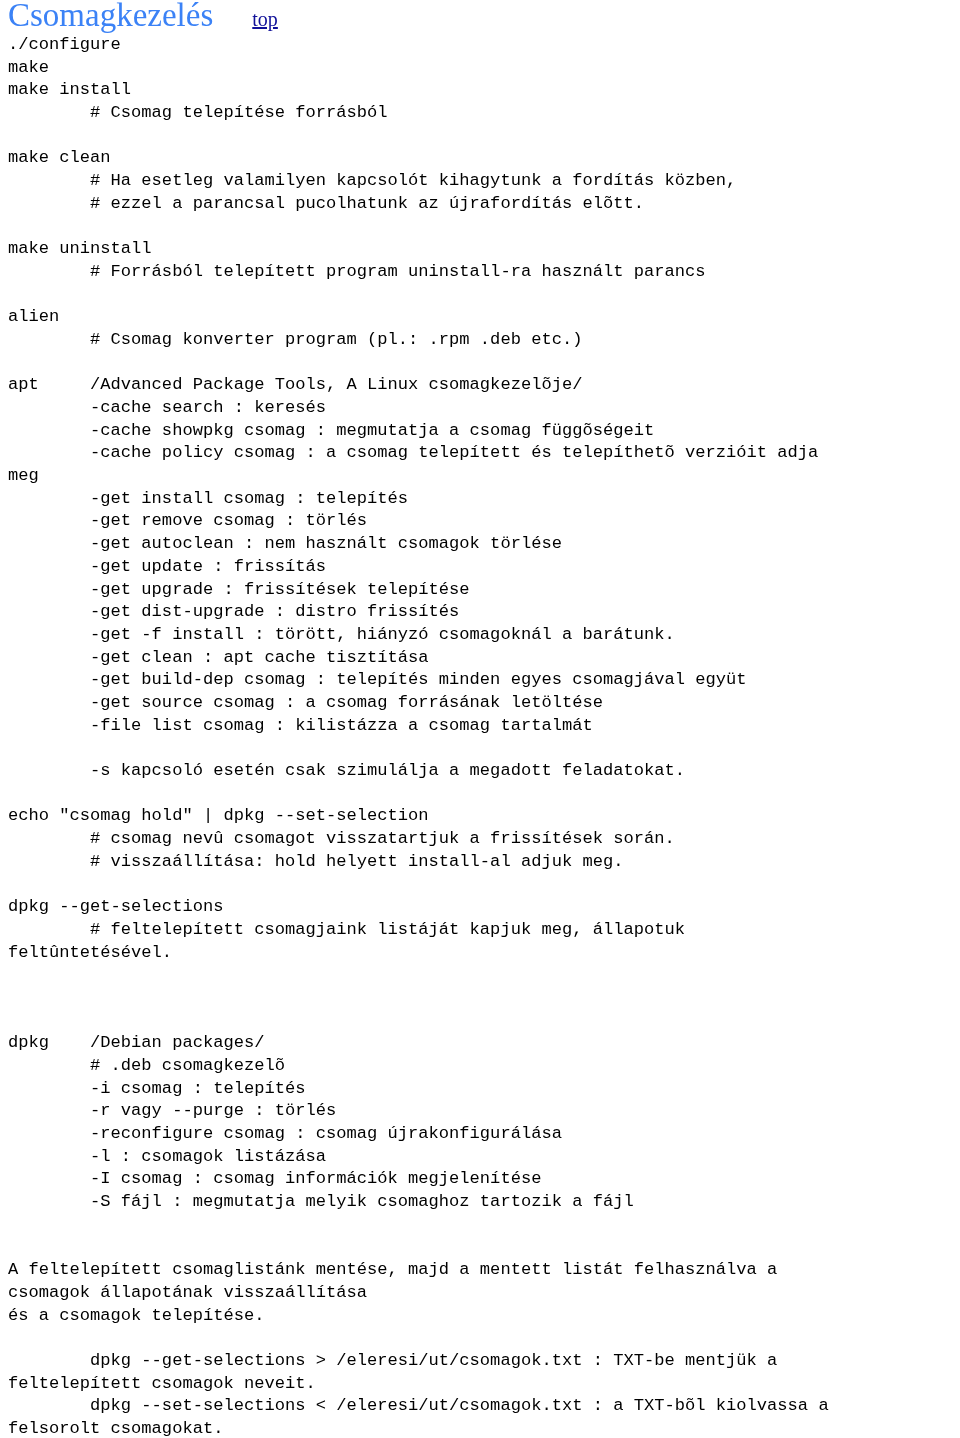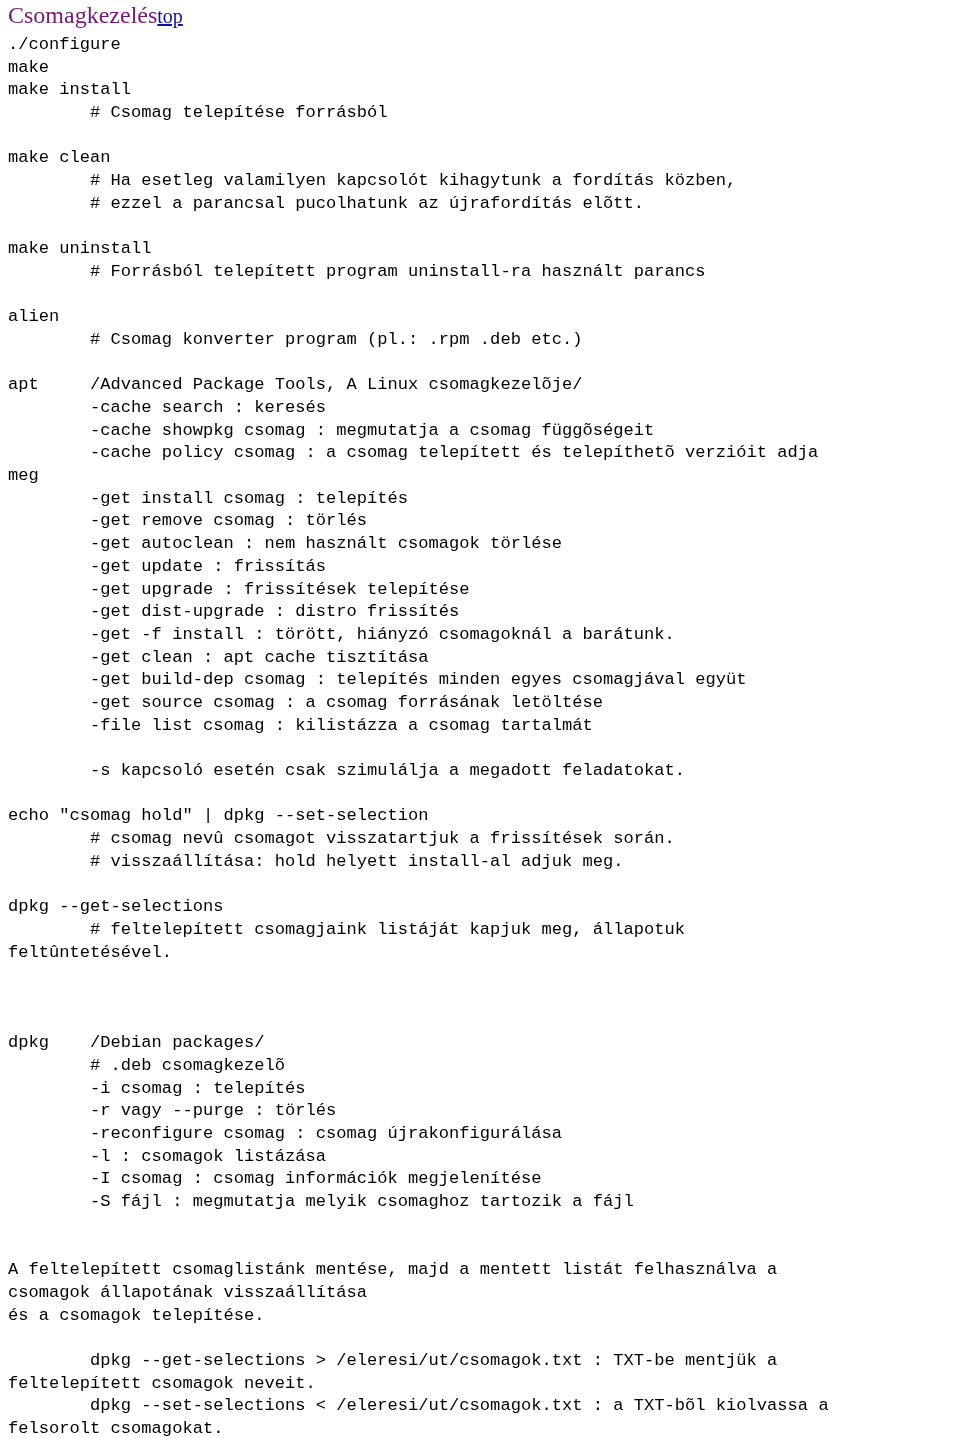--- a/index.html
+++ b/index.html
@@ -26,31 +26,32 @@
     position: absolute;
     left: 8px;
     top: 0px;
     width: 940px;
     height: 36px;
     display: flex;
     align-items: baseline;
   }
   .doc-title {
     font-family: "Liberation Serif", "DejaVu Serif", serif;
-    font-size: 24px;
+    font-size: 33px;
     line-height: 30px;
-    color: #701a75;
+    color: #3b82f6;
     white-space: pre;
   }
   .top-link {
     font-family: "Liberation Serif", "DejaVu Serif", serif;
     font-size: 20px;
     line-height: 30px;
     color: #101099;
     text-decoration: underline;
+    margin-left: 39px;
     white-space: pre;
     cursor: pointer;
   }
 
   
   .code-body {
     position: absolute;
     left: 8px;
     top: 34px;
     width: 948px;

